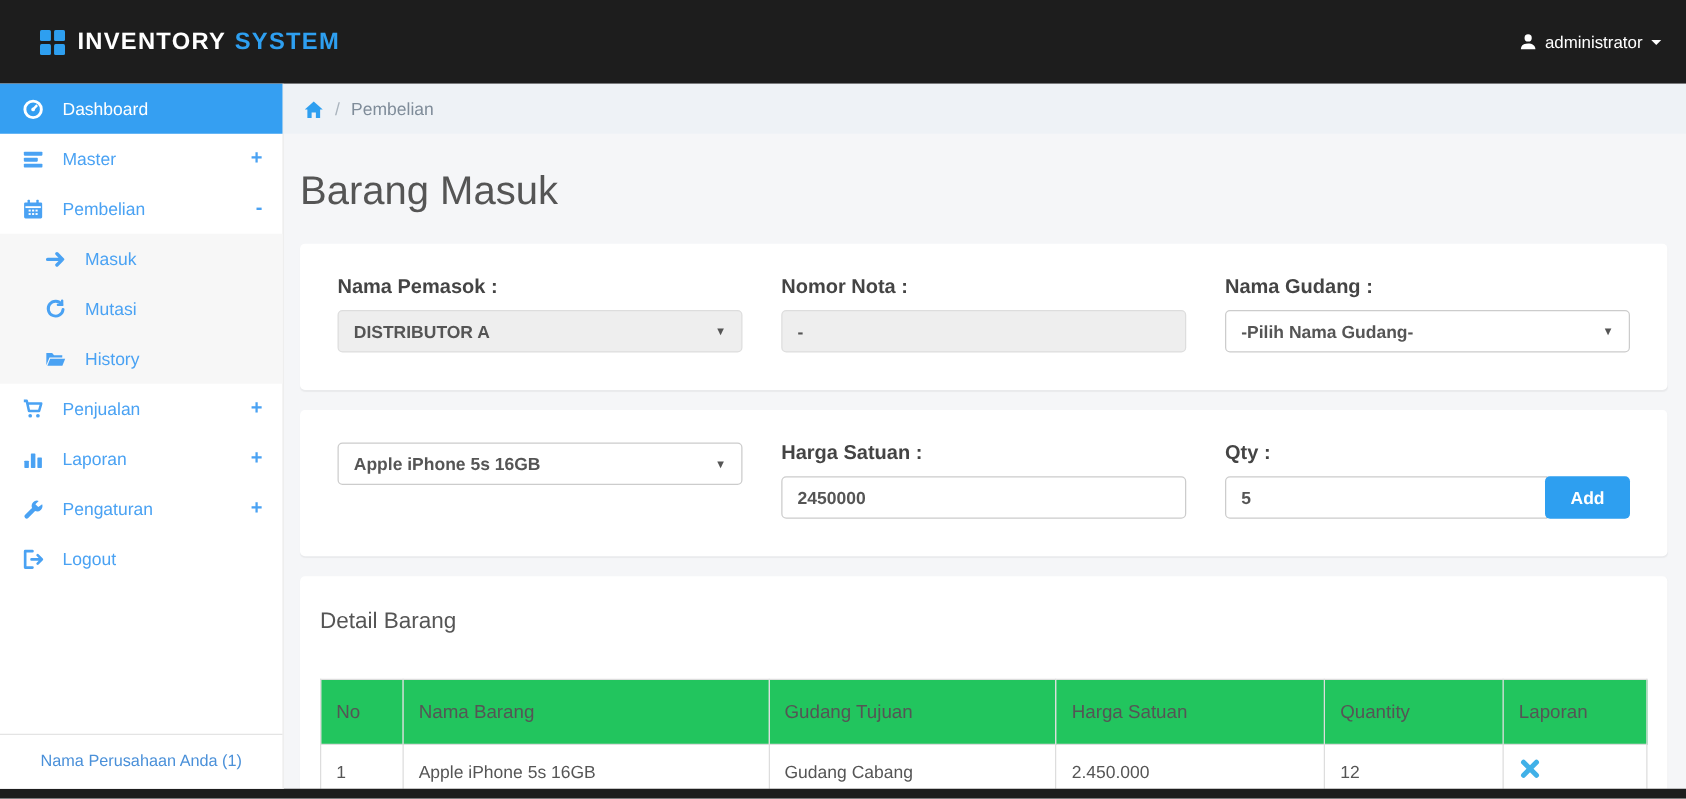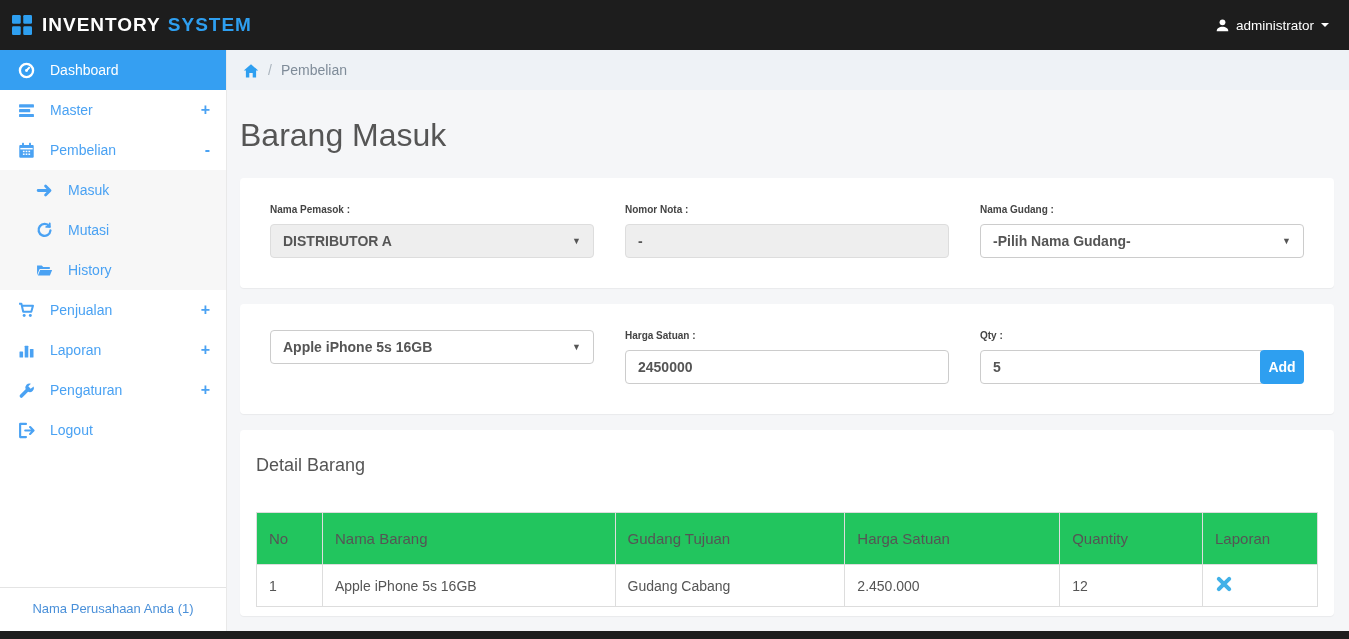--- a/index.html
+++ b/index.html
@@ -7,24 +7,24 @@
   body {
     font-family: "Liberation Sans", sans-serif;
     background: #f5f6f8;
     display: flex;
     flex-direction: column;
     overflow: hidden;
   }
 
   
   .topbar {
-    height: 50px; flex: 0 0 auto;
+    height: 67px; flex: 0 0 auto;
     background: #1d1d1d;
     display: flex; align-items: center; justify-content: space-between;
-    padding: 0 20px 0 12px;
+    padding: 0 20px 0 32px;
   }
   .brand { display: flex; align-items: center; cursor: pointer; }
   .brand .logo-icon { width: 20px; height: 20px; margin-right: 10px; color: #2e9ff0; }
   .brand-text { font-size: 19px; font-weight: bold; letter-spacing: 1px; color: #fff; }
   .brand-accent { color: #2e9ff0; margin-left: 7px; }
   .user-menu { display: flex; align-items: center; color: #fff; font-size: 13.5px; cursor: pointer; }
   .user-menu .user-icon { width: 15px; height: 15px; margin-right: 6px; color: #fff; }
   .caret-down {
     width: 0; height: 0; margin-left: 7px;
     border-left: 4px solid transparent; border-right: 4px solid transparent;
@@ -74,38 +74,38 @@
   .content { flex: 1 1 auto; padding: 0 15px 0 13px; overflow: hidden; }
   .page-title { font-size: 32px; font-weight: 400; color: #555; margin: 27px 0 24px; }
 
   .card {
     background: #fff; border-radius: 4px; margin-bottom: 16px;
     box-shadow: 0 1px 1px rgba(0,0,0,0.05);
   }
   .form-card { padding: 26px 30px 30px; }
   .form-row { display: flex; gap: 31px; }
   .form-col { width: 324px; flex: 0 0 auto; }
-  .form-label { display: block; font-size: 10px; font-weight: bold; color: #444; margin-bottom: 9px; }
+  .form-label { display: block; font-size: 16px; font-weight: bold; color: #444; margin-bottom: 9px; }
   .control {
     width: 100%; height: 34px;
     border: 1px solid #ccc; border-radius: 4px; background: #fff;
     font-size: 14px; color: #555; font-family: "Liberation Sans", sans-serif;
     padding: 0 12px;
     font-weight: bold;
   }
   .select {
     display: flex; align-items: center; justify-content: space-between;
     cursor: pointer;
   }
   .select .caret-select { font-size: 9px; color: #555; margin-left: 6px; }
   .control.disabled { background: #eee; border-color: #ddd; cursor: not-allowed; }
   .input-group { display: flex; }
   .input-group .control { flex: 1 1 auto; border-top-right-radius: 0; border-bottom-right-radius: 0; }
   .btn-add {
-    width: 44px; height: 34px; flex: 0 0 auto;
+    width: 68px; height: 34px; flex: 0 0 auto;
     background: #2e9ff0; color: #fff; font-size: 14px; font-weight: bold;
     font-family: "Liberation Sans", sans-serif;
     border: none; border-radius: 4px; margin-left: -2px; cursor: pointer;
   }
 
   
   .detail-card { padding: 25px 16px 9px; }
   .detail-title { font-size: 18px; font-weight: 400; color: #555; margin-bottom: 36px; }
   table { width: 100%; border-collapse: collapse; }
   th, td { border: 1px solid #ddd; text-align: left; }

